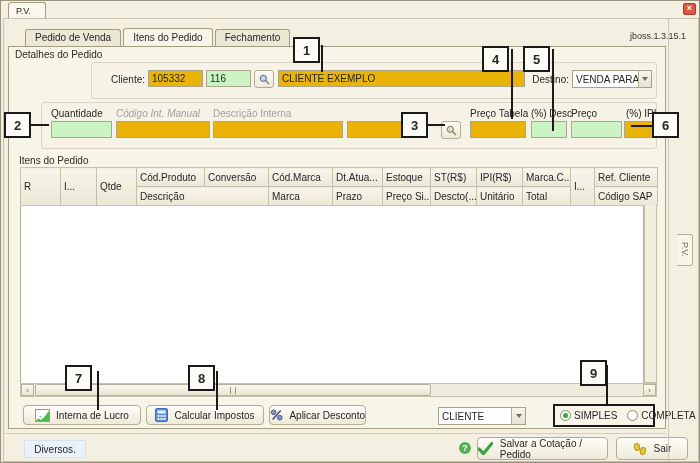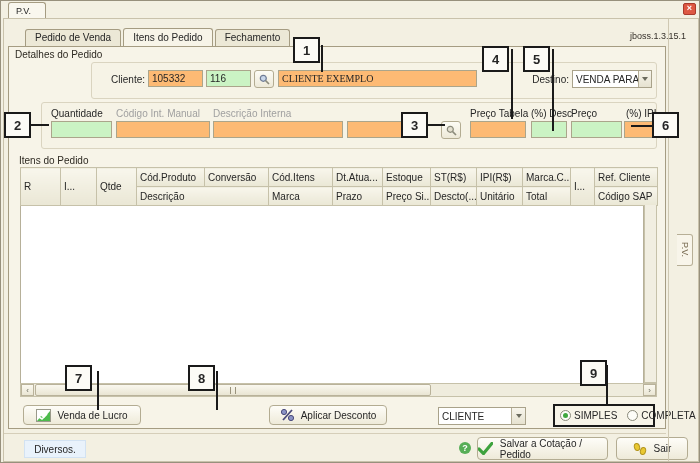--- a/index.html
+++ b/index.html
@@ -35,21 +35,21 @@
   .tab-pane{ position:absolute; left:4px; top:27px; width:658px; height:383px;
              border:1px solid #A59C82; background:#F7F4E8; }
   .groupbox-title{ position:absolute; font-size:10px; color:#2E2A22; }
 
   .subpanel{ position:absolute; border:1px solid #DAD4C0; border-radius:3px; background:#F6F3E6; }
 
   .fld-label{ position:absolute; font-size:10px; white-space:nowrap; }
   .fld-label.dim{ color:#A0A0A0; }
   .field{ position:absolute; height:17px; border:1px solid #ABA58B; padding:1px 3px;
           font-size:10px; line-height:13px; overflow:hidden; white-space:nowrap;}
-  .yellow{ background:#fdba74; }
+  .yellow{ background:#eab308; }
   .green{ background:#CBF3C4; }
 
   .mini-btn{ position:absolute; width:20px; height:18px; background:linear-gradient(#FDFCF5,#EDE9D8);
              border:1px solid #B3AC92; border-radius:3px; display:flex; align-items:center; justify-content:center; cursor:pointer;}
 
   .select{ position:absolute; height:18px; background:#FFFFFF; border:1px solid #A9A28A;
            display:flex; align-items:center; justify-content:space-between; padding-left:3px;
            font-size:10px; white-space:nowrap; cursor:pointer;}
   .select .arrow-btn{ width:14px; height:100%; background:linear-gradient(#F7F5EC,#E6E2D0);
            border-left:1px solid #B5AE96; display:flex; align-items:center; justify-content:center;}
@@ -126,33 +126,33 @@
       <div class="subpanel" style="left:82px; top:15px; width:566px; height:37px;"></div>
       <div class="fld-label" style="left:98px; top:27px; width:38px; text-align:right;">Cliente:</div>
       <div class="field yellow" style="left:139px; top:23px; width:55px;">105332</div>
       <div class="field green" style="left:197px; top:23px; width:45px;">116</div>
       <div class="mini-btn" style="left:245px; top:23px;">
         <svg width="11" height="11" viewBox="0 0 11 11">
           <circle cx="4.3" cy="4.3" r="3" fill="#C9D7EA" stroke="#6E7B94" stroke-width="1.2"></circle>
           <line x1="6.6" y1="6.6" x2="10" y2="10" stroke="#8B8B7B" stroke-width="1.6"></line>
         </svg>
       </div>
-      <div class="field yellow" style="left:269px; top:23px; width:199px;font-family:Liberation Serif, serif;">CLIENTE EXEMPLO</div>
+      <div class="field yellow" style="left:269px; top:23px; width:247px;">CLIENTE EXEMPLO</div>
       <div class="fld-label" style="left:520px; top:27px; width:40px; text-align:right;">Destino:</div>
       <div class="select" style="left:563px; top:23px; width:80px;">
         <span style="overflow:hidden; max-width:62px;">VENDA PARA REVEN...</span>
         <span class="arrow-btn">
           <span class="tri-down"></span>
         </span>
       </div>
 
       <div class="subpanel" style="left:32px; top:55px; width:616px; height:47px;"></div>
       <div class="fld-label" style="left:42px; top:61px;">Quantidade</div>
       <div class="field green" style="left:42px; top:74px; width:61px;"></div>
-      <div class="fld-label dim" style="left:107px; top:61px;">Código Int. Manual</div>
+      <div class="fld-label dim" style="left:107px; top:61px;font-style:italic;">Código Int. Manual</div>
       <div class="field yellow" style="left:107px; top:74px; width:94px;"></div>
       <div class="fld-label dim" style="left:204px; top:61px;">Descrição Interna</div>
       <div class="field yellow" style="left:204px; top:74px; width:130px;"></div>
       <div class="field yellow" style="left:338px; top:74px; width:56px;"></div>
       <div class="mini-btn" style="left:432px; top:74px;">
         <svg width="11" height="11" viewBox="0 0 11 11">
           <circle cx="4.3" cy="4.3" r="3" fill="#E4E0D0" stroke="#8B8B7B" stroke-width="1.2"></circle>
           <line x1="6.6" y1="6.6" x2="10" y2="10" stroke="#8B8B7B" stroke-width="1.6"></line>
         </svg>
       </div>
@@ -184,21 +184,21 @@
               <col style="width:24px">
               <col style="width:63px">
           </colgroup>
           <tbody>
               <tr>
             <th rowspan="2">R</th>
             <th rowspan="2">I...</th>
             <th rowspan="2">Qtde</th>
             <th>Cód.Produto</th>
             <th>Conversão</th>
-            <th>Cód.Itens</th>
+            <th>Cód.Marca</th>
             <th>Dt.Atua...</th>
             <th>Estoque</th>
             <th>ST(R$)</th>
             <th>IPI(R$)</th>
             <th>Marca.C...</th>
             <th rowspan="2">I...</th>
             <th>Ref. Cliente</th>
           </tr>
           <tr>
             <th colspan="2">Descrição</th>
@@ -223,23 +223,36 @@
           <div class="sb-btn">›</div>
         </div>
       </div>
 
       <div class="btn" style="left:14px; top:358px; width:118px;">
         <svg width="15" height="13" viewBox="0 0 15 13">
           <rect x="0.5" y="0.5" width="14" height="12" fill="#FFFFFF" stroke="#9A9A8A"></rect>
           <polygon points="1,12 5,7 8,9 14,2 14,12" fill="#4DBB4D"></polygon>
           <polyline points="3,8 6,10 11,5" fill="none" stroke="#FFFFFF" stroke-width="1.6"></polyline>
         </svg>
-        <span>Venda de Lucro</span>
-      </div>
-      <div class="btn" style="left:260px; top:358px; width:118px;">
+        <span>Interna de Lucro</span>
+      </div>
+      <div class="btn" style="left:137px; top:358px; width:118px;">
+        <svg width="13" height="14" viewBox="0 0 13 14">
+          <rect x="0.5" y="0.5" width="12" height="13" rx="1.5" fill="#5B8DD9" stroke="#3A6BB5"></rect>
+          <rect x="2.5" y="2.5" width="8" height="3" fill="#EAF2FF"></rect>
+          <rect x="2.5" y="7" width="2" height="2" fill="#EAF2FF"></rect>
+            <rect x="5.5" y="7" width="2" height="2" fill="#EAF2FF"></rect>
+          <rect x="8.5" y="7" width="2" height="2" fill="#EAF2FF"></rect>
+            <rect x="2.5" y="10" width="2" height="2" fill="#EAF2FF"></rect>
+          <rect x="5.5" y="10" width="2" height="2" fill="#EAF2FF"></rect>
+            <rect x="8.5" y="10" width="2" height="2" fill="#EAF2FF"></rect>
+        </svg>
+        <span>Calcular Impostos</span>
+      </div>
+      <div class="btn" style="left:260px; top:358px; width:97px;">
         <svg width="15" height="14" viewBox="0 0 15 14">
           <circle cx="4" cy="4" r="2.6" fill="#8A93C6" stroke="#4A4A7A"></circle>
           <circle cx="11" cy="10" r="2.6" fill="#8A93C6" stroke="#4A4A7A"></circle>
           <line x1="12" y1="2" x2="3" y2="12" stroke="#4A4A7A" stroke-width="1.8"></line>
         </svg>
         <span>Aplicar Desconto</span>
       </div>
       <div class="select" style="left:429px; top:360px; width:88px;">
         <span>CLIENTE</span>
         <span class="arrow-btn">

